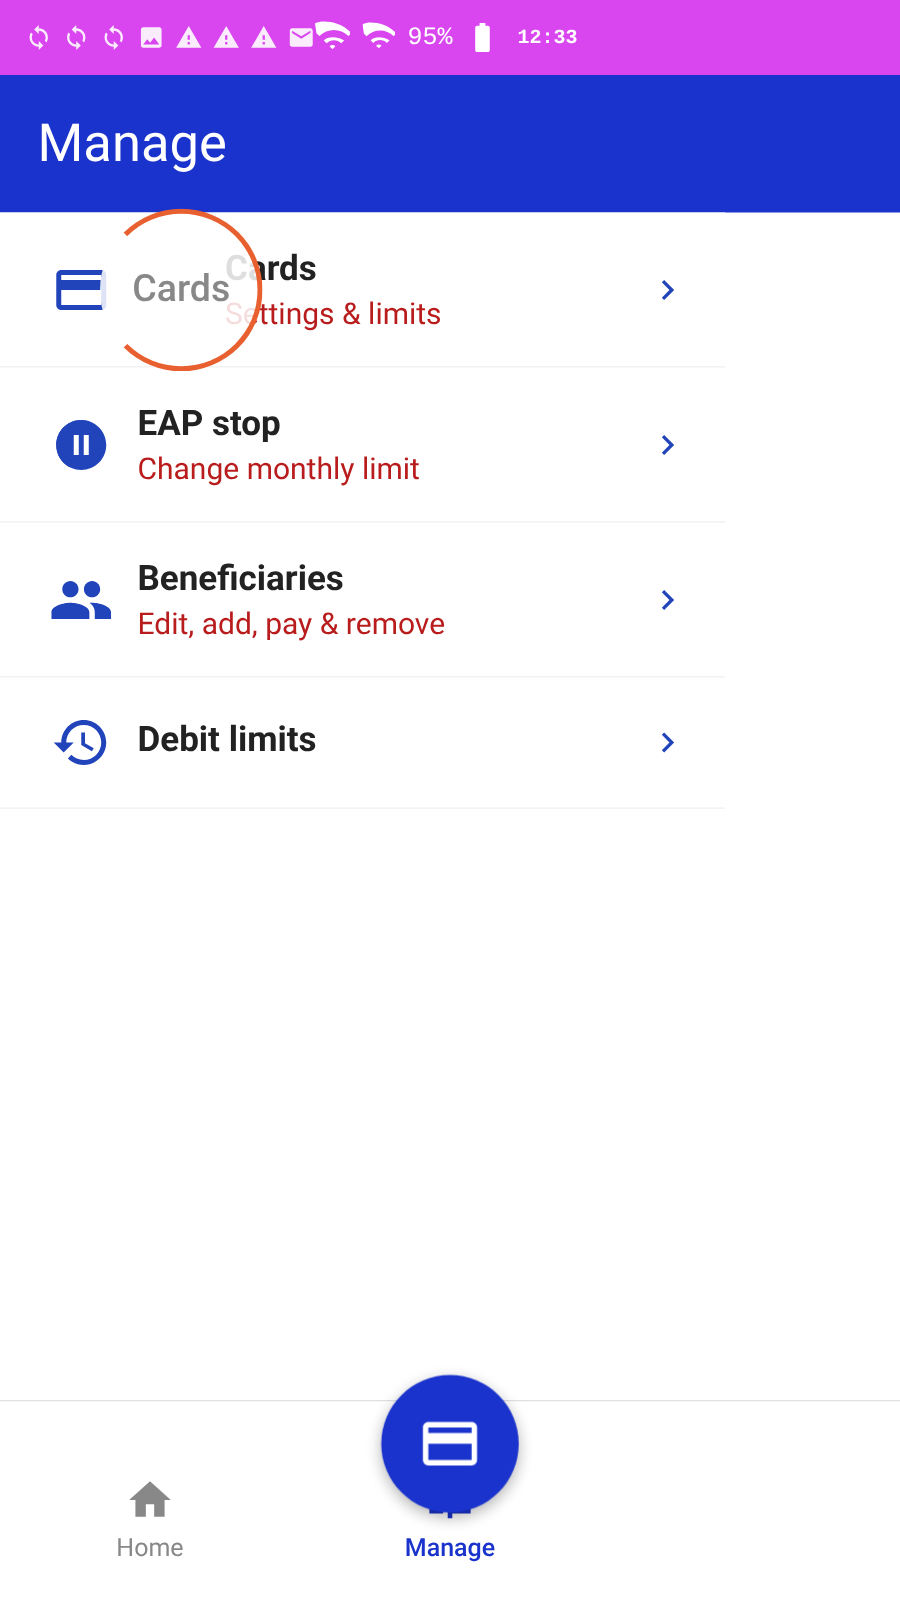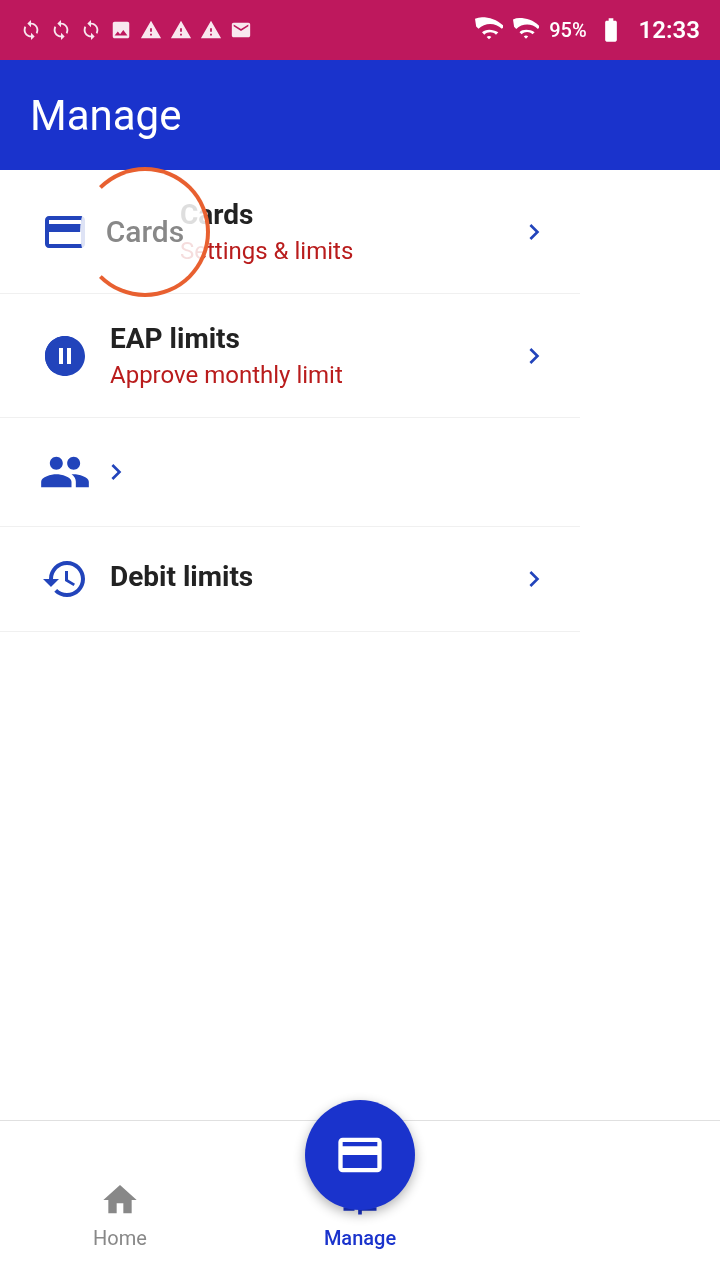--- a/index.html
+++ b/index.html
@@ -10,25 +10,26 @@
       font-family: 'Roboto', Arial, sans-serif;
       background: #ffffff;
       position: relative;
       overflow-x: hidden;
     }
 
     
     .status-bar {
       width: 720px;
       height: 60px;
-      background: #be185d;
-      display: flex;
-      align-items: center;
-      justify-content: space-between;
+      background: #d946ef;
+      display: flex;
+      align-items: center;
+      justify-content: flex-start;
       padding: 0 20px;
+      font-family: Liberation Mono, monospace;
     }
     .status-bar-left {
       display: flex;
       align-items: center;
       gap: 8px;
     }
     .status-bar-right {
       display: flex;
       align-items: center;
       gap: 10px;
@@ -210,21 +211,21 @@
       </svg>
 
     <svg style="width:26px;height:26px;fill:white" viewBox="0 0 24 24">
         <path d="M1 9l2 2c5.52-5.52 14.48-5.52 20 0l2-2C19.93 3.46 12.73 1 6 1 3.93 1 1.93 1.46 0 2.27L1 9zm9 9l2 2 2-2c-1.1-1.1-2.9-1.1-4 0zm-4-4l2 2c2.76-2.76 7.24-2.76 10 0l2-2C15.14 11.14 8.86 11.14 6 14z"></path>
       </svg>
     <span style="font-size:20px;color:white;">95%</span>
 
     <svg style="width:28px;height:28px;fill:white" viewBox="0 0 24 24">
         <path d="M15.67 4H14V2h-4v2H8.33C7.6 4 7 4.6 7 5.33v15.33C7 21.4 7.6 22 8.33 22h7.33c.74 0 1.34-.6 1.34-1.33V5.33C17 4.6 16.4 4 15.67 4z"></path>
       </svg>
-    <span style="font-size:24px;font-weight:600;color:white;margin-left:4px;">12:33</span>
+    <span style="font-size:16px;font-weight:600;color:white;margin-left:4px;">12:33</span>
   </div>
 </div>
 
 <div class="header">
   <span class="header-title">Manage</span>
 </div>
 
 <div class="content-area">
   <div class="menu-list">
 
@@ -249,34 +250,38 @@
 
     <div class="menu-item">
       <div class="menu-icon-wrap">
         <svg style="width:48px;height:48px;fill:#2244bb" viewBox="0 0 24 24">
           <path d="M12 2C6.48 2 2 6.48 2 12s4.48 10 10 10 10-4.48 10-10S17.52 2 12 2zm-1 14H9V8h2v8zm4 0h-2V8h2v8z"></path>
 
           <path d="M12 2C6.48 2 2 6.48 2 12c0 3.69 1.98 6.9 4.91 8.66l1.03-1.74C5.88 17.57 4 14.95 4 12c0-4.42 3.58-8 8-8s8 3.58 8 8c0 2.95-1.88 5.57-4.94 6.92l1.03 1.74C19.02 18.9 21 15.69 21 12c0-5.52-4.48-10-9-10z"></path>
         </svg>
       </div>
       <div class="menu-text">
-        <div class="menu-title">EAP limits</div>
-        <div class="menu-subtitle">Approve monthly limit</div>
+        <div class="menu-title">EAP stop</div>
+        <div class="menu-subtitle">Change monthly limit</div>
       </div>
       <svg style="width:32px;height:32px;fill:#2244bb" viewBox="0 0 24 24">
         <path d="M10 6L8.59 7.41 13.17 12l-4.58 4.59L10 18l6-6z"></path>
       </svg>
     </div>
 
     <div class="menu-item">
       <div class="menu-icon-wrap">
         <svg style="width:52px;height:52px;fill:#2244bb" viewBox="0 0 24 24">
           <path d="M16 11c1.66 0 2.99-1.34 2.99-3S17.66 5 16 5c-1.66 0-3 1.34-3 3s1.34 3 3 3zm-8 0c1.66 0 2.99-1.34 2.99-3S9.66 5 8 5C6.34 5 5 6.34 5 8s1.34 3 3 3zm0 2c-2.33 0-7 1.17-7 3.5V19h14v-2.5c0-2.33-4.67-3.5-7-3.5zm8 0c-.29 0-.62.02-.97.05 1.16.84 1.97 1.97 1.97 3.45V19h6v-2.5c0-2.33-4.67-3.5-7-3.5z"></path>
         </svg>
       </div>
+      <div class="menu-text">
+        <div class="menu-title">Beneficiaries</div>
+        <div class="menu-subtitle">Edit, add, pay &amp; remove</div>
+      </div>
       <svg style="width:32px;height:32px;fill:#2244bb" viewBox="0 0 24 24">
         <path d="M10 6L8.59 7.41 13.17 12l-4.58 4.59L10 18l6-6z"></path>
       </svg>
     </div>
 
     <div class="menu-item">
       <div class="menu-icon-wrap">
         <svg style="width:48px;height:48px;fill:#2244bb" viewBox="0 0 24 24">
           <path d="M13 3c-4.97 0-9 4.03-9 9H1l3.89 3.89.07.14L9 12H6c0-3.87 3.13-7 7-7s7 3.13 7 7-3.13 7-7 7c-1.93 0-3.68-.79-4.94-2.06l-1.42 1.42C8.27 19.99 10.51 21 13 21c4.97 0 9-4.03 9-9s-4.03-9-9-9zm-1 5v5l4.28 2.54.72-1.21-3.5-2.08V8H12z"></path>
         </svg>

